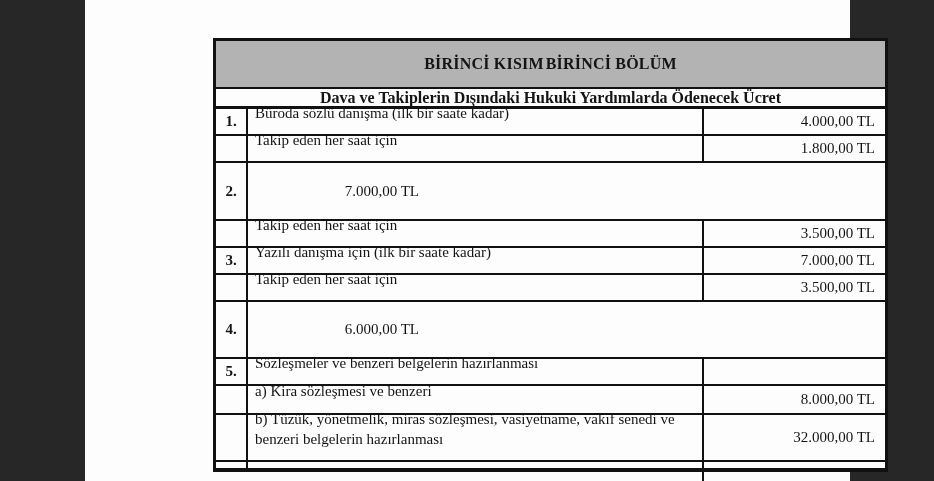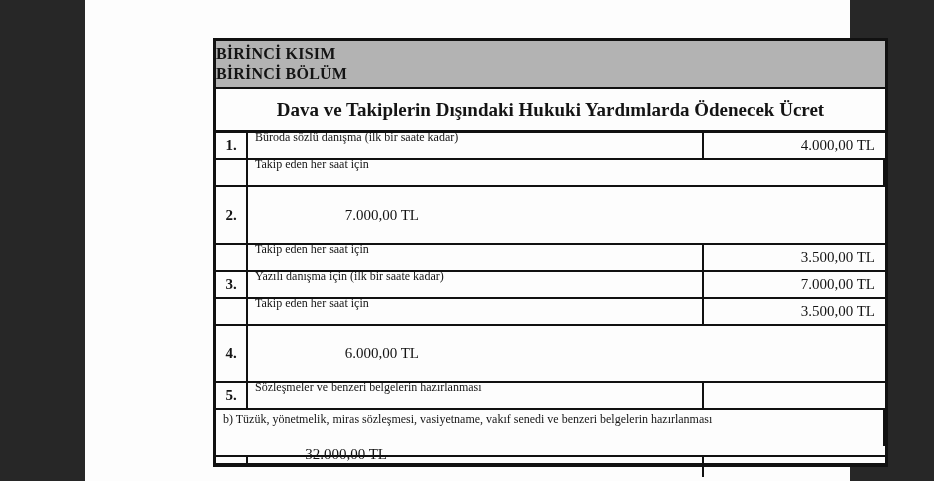--- a/index.html
+++ b/index.html
@@ -26,51 +26,51 @@
     position: absolute; left: 128px; top: 38px;
     width: 675px;
     border: 3px solid #111;
     border-bottom: none;
     background: #fdfdfd;
   }
   .t-header-gray {
     height: 48px;
     background: #b3b3b3;
     border-bottom: 2px solid #111;
-    display: flex; flex-direction: column;
-    justify-content: center;
+    display: flex; 
+    align-items: center; justify-content: center;
     gap: 2px;
   }
   .t-header-gray .hline {
     font-weight: bold; font-size: 16px; line-height: 1.15;
     letter-spacing: 0.2px;
   }
   .t-header-white {
-    height: 44px;
+    height: 20px;
     border-bottom: 3px solid #111;
     display: flex; align-items: center; justify-content: center;
-    font-weight: bold; font-size: 19px;
+    font-weight: bold; font-size: 16px;
   }
   .t-row {
     display: flex;
     border-bottom: 2px solid #111;
   }
   .c-no {
     width: 32px;
     border-right: 2px solid #111;
     display: flex; align-items: center; justify-content: center;
     font-weight: bold; font-size: 15px;
     flex: none;
   }
   .c-desc {
     flex: 1;
     border-right: 2px solid #111;
     display: flex; align-items: center;
     padding: 2px 10px 18px 7px;
-    font-size: 12px; line-height: 1.3;
+    font-size: 15px; line-height: 1.3;
   }
   .c-fee {
     width: 181px; flex: none;
     display: flex; align-items: center; justify-content: flex-end;
     padding-right: 10px;
     font-size: 15px;
     border-radius: 11px;
   }
   .t-row-partial { height: 6px; display: flex; }
   .t-row-partial .c-no   { border-right: 2px solid #111; }
@@ -97,20 +97,21 @@
 
     <div>
         <div class="t-row" style="height: 27px;">
           <div class="c-no">1.</div>
           <div class="c-desc">Büroda sözlü danışma (ilk bir saate kadar)</div>
           <div class="c-fee">4.000,00 TL</div>
         </div>
         <div class="t-row" style="height: 27px;">
           <div class="c-no"></div>
           <div class="c-desc">Takip eden her saat için</div>
+          <div class="c-fee">1.800,00 TL</div>
         </div>
         <div class="t-row" style="height: 58px;">
           <div class="c-no">2.</div>
           <div class="c-fee">7.000,00 TL</div>
         </div>
         <div class="t-row" style="height: 27px;">
           <div class="c-no"></div>
           <div class="c-desc">Takip eden her saat için</div>
           <div class="c-fee">3.500,00 TL</div>
         </div>
@@ -126,21 +127,26 @@
         </div>
         <div class="t-row" style="height: 57px;">
           <div class="c-no">4.</div>
           <div class="c-fee">6.000,00 TL</div>
         </div>
         <div class="t-row" style="height: 27px;">
           <div class="c-no">5.</div>
           <div class="c-desc">Sözleşmeler ve benzeri belgelerin hazırlanması</div>
           <div class="c-fee"></div>
         </div>
-        <div class="t-row" style="height: 47px; flex-direction: column;">
+        <div class="t-row" style="height: 29px;">
+          <div class="c-no"></div>
+          <div class="c-desc">a) Kira sözleşmesi ve benzeri</div>
+          <div class="c-fee">8.000,00 TL</div>
+        </div>
+        <div class="t-row" style="height: 47px;">
           <div class="c-no"></div>
           <div class="c-desc">b) Tüzük, yönetmelik, miras sözleşmesi, vasiyetname, vakıf senedi ve benzeri belgelerin hazırlanması</div>
           <div class="c-fee">32.000,00 TL</div>
         </div>
       </div>
 
     <div class="t-row-partial">
       <div class="c-no"></div>
       <div class="c-desc"></div>
       <div class="c-fee"></div>

